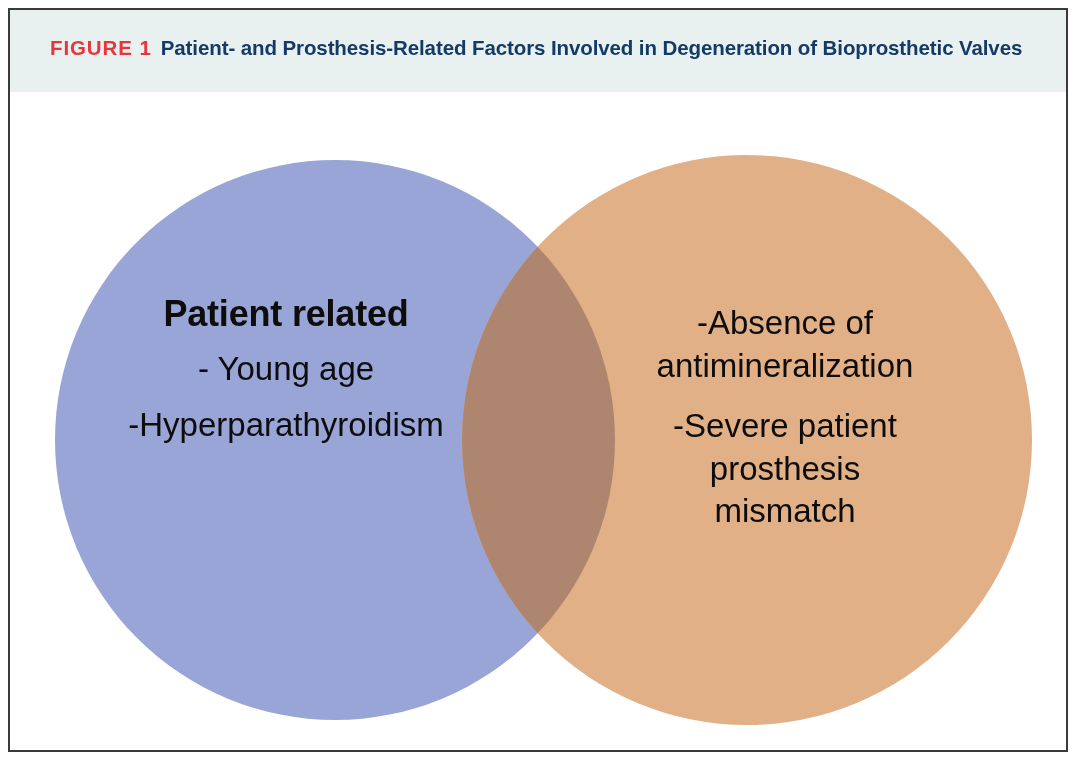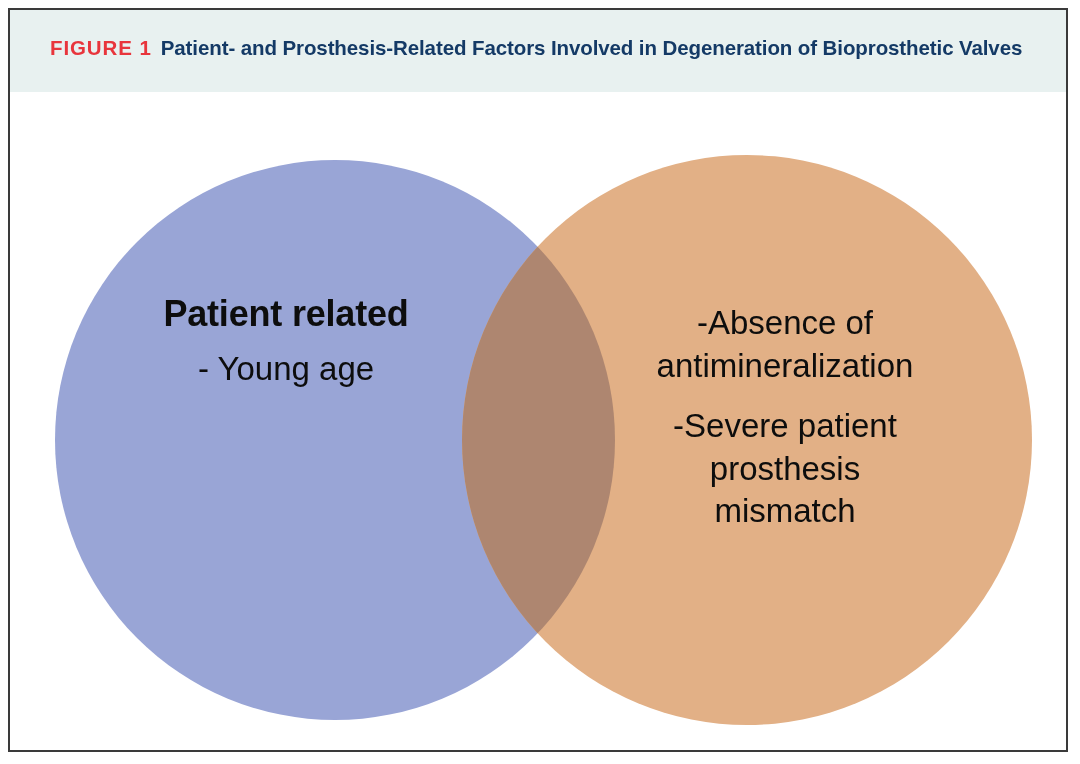--- a/index.html
+++ b/index.html
@@ -131,20 +131,21 @@
       <ellipse id="circle-right" cx="737" cy="328" rx="285" ry="285" fill="#e2b086"></ellipse>
 
       <g clip-path="url(#clip-left)">
         <ellipse id="circle-overlap" cx="737" cy="328" rx="285" ry="285" fill="#ae8670"></ellipse>
       </g>
     </svg>
 
     <div id="patient-text" class="lobe-text">
       <p class="lobe-title">Patient related</p>
       <p class="lobe-item">- Young age</p>
+      <p class="lobe-item">-Hyperparathyroidism</p>
     </div>
 
     <div id="prosthesis-text" class="lobe-text">
       <p class="lobe-item">-Absence of
 antimineralization</p>
       <p class="lobe-item">-Severe patient prosthesis
 mismatch</p>
     </div>
 
   </div>

